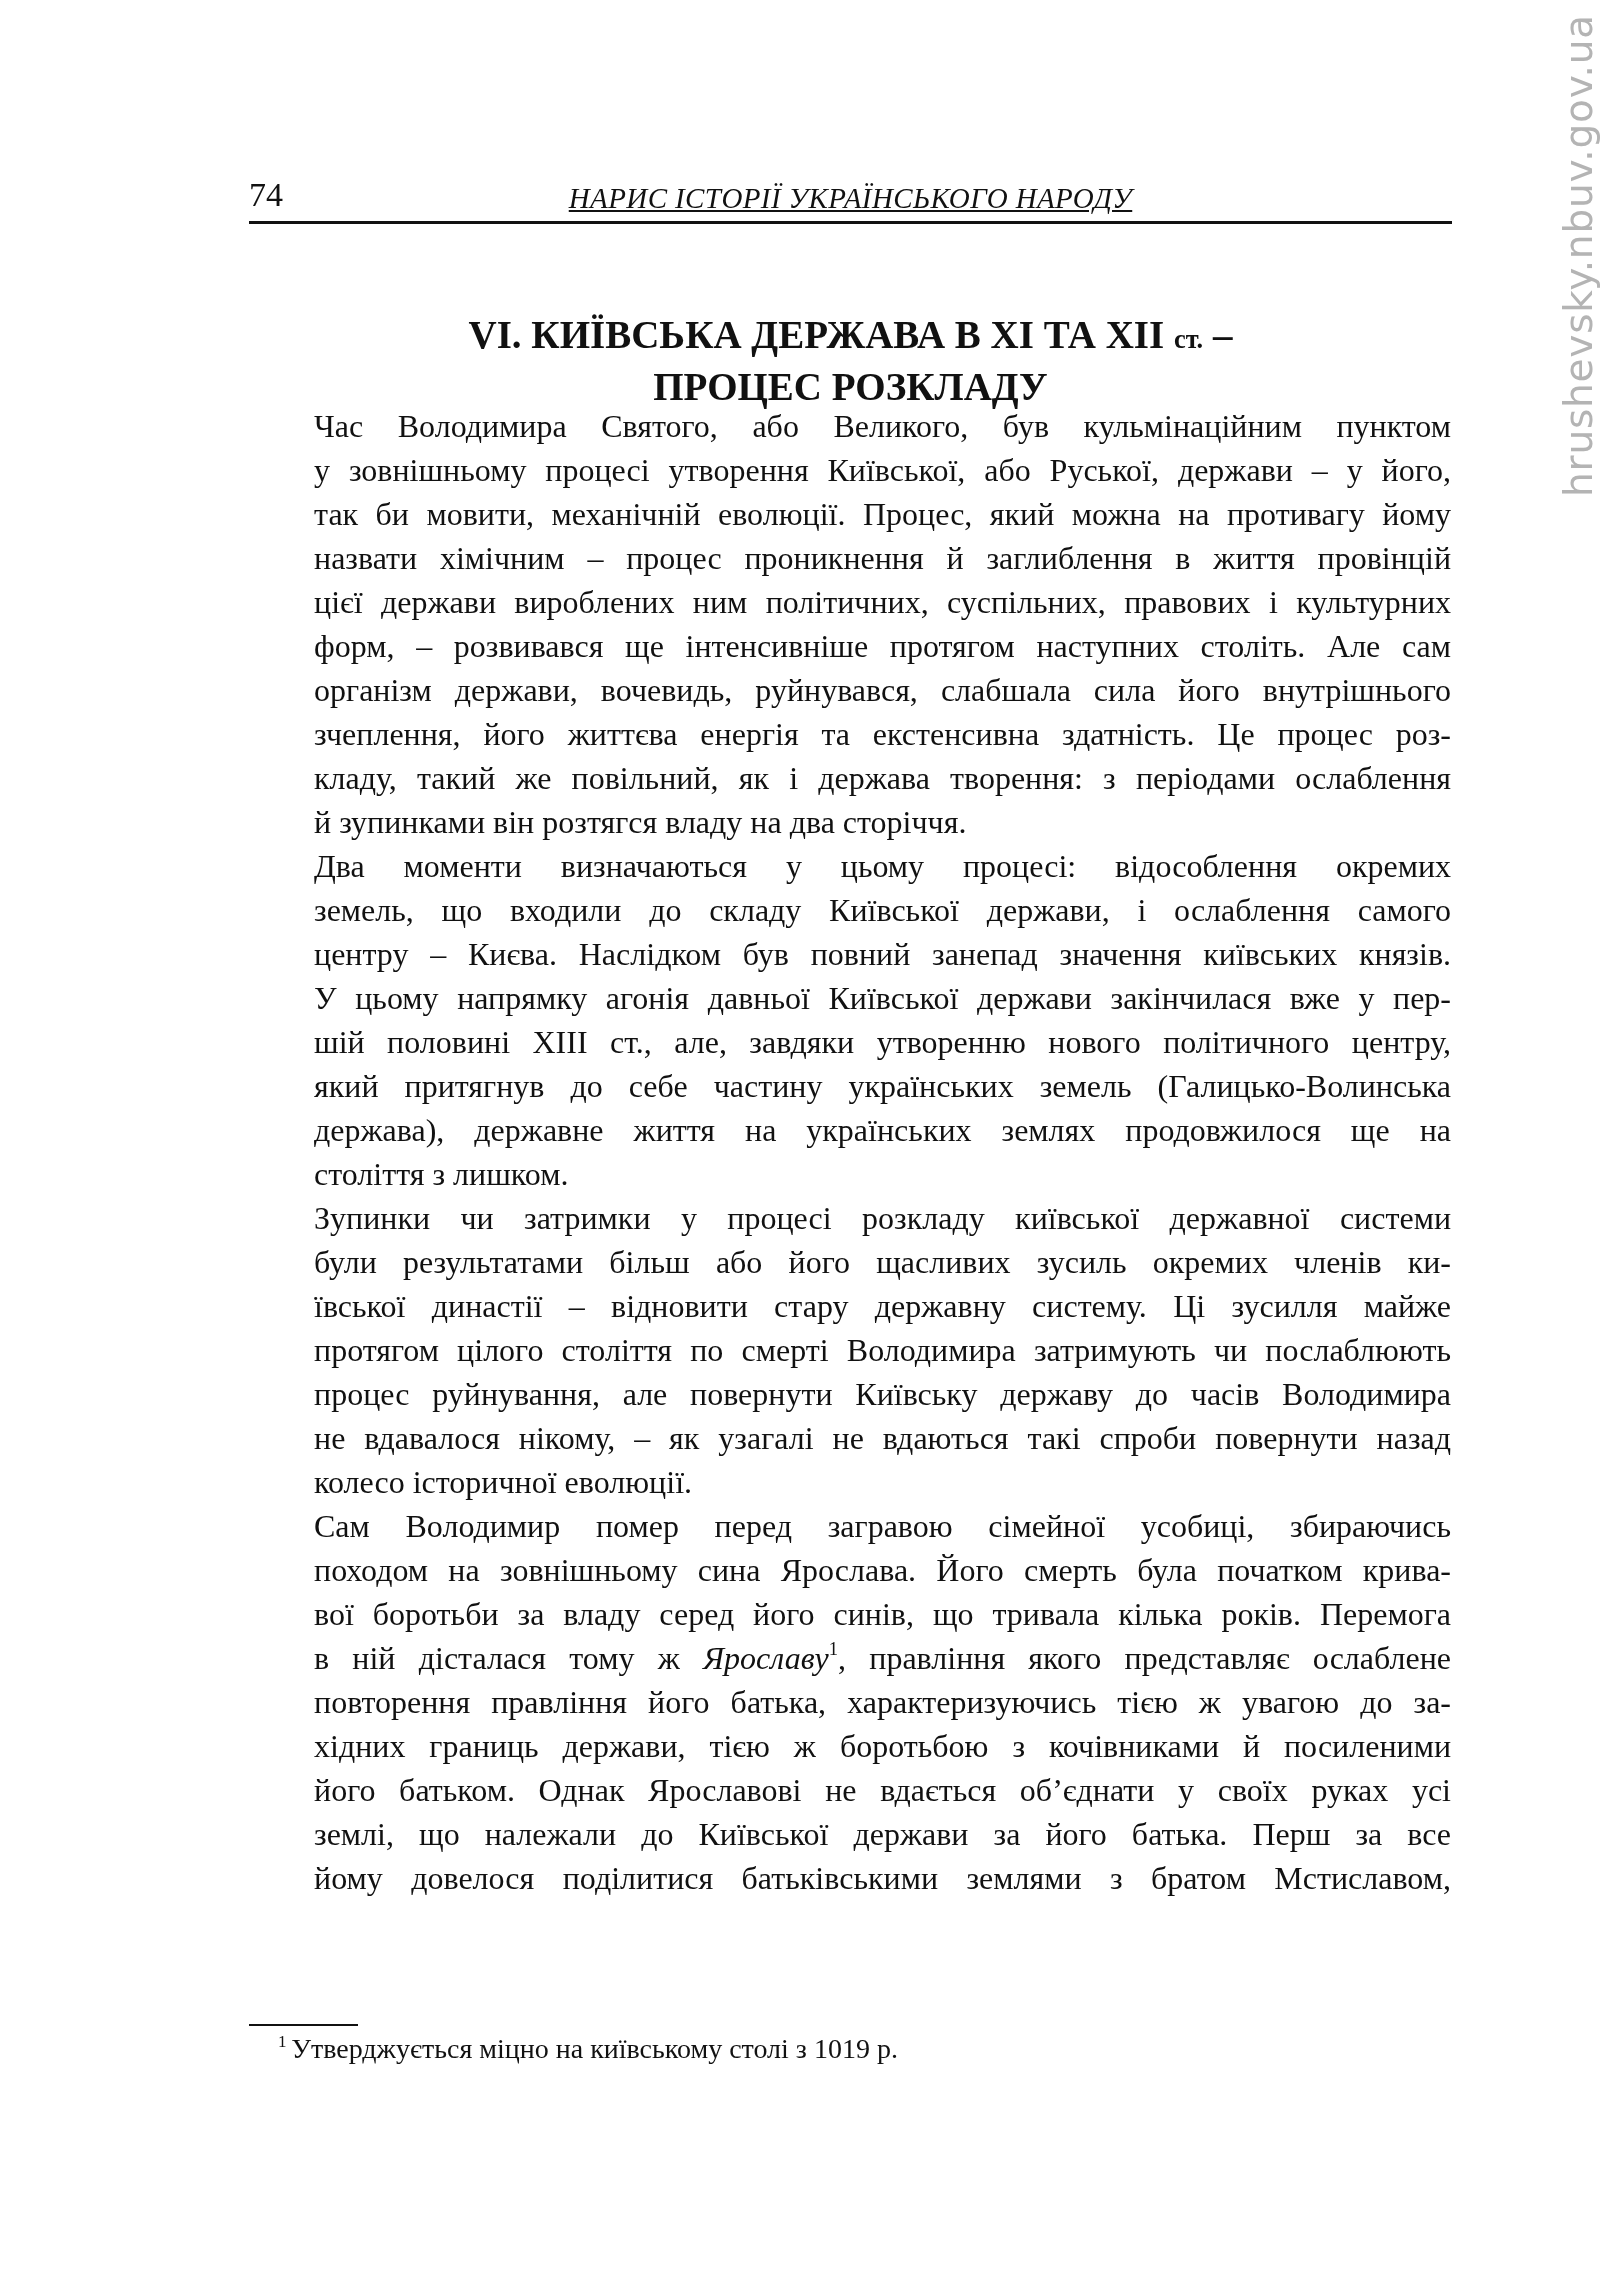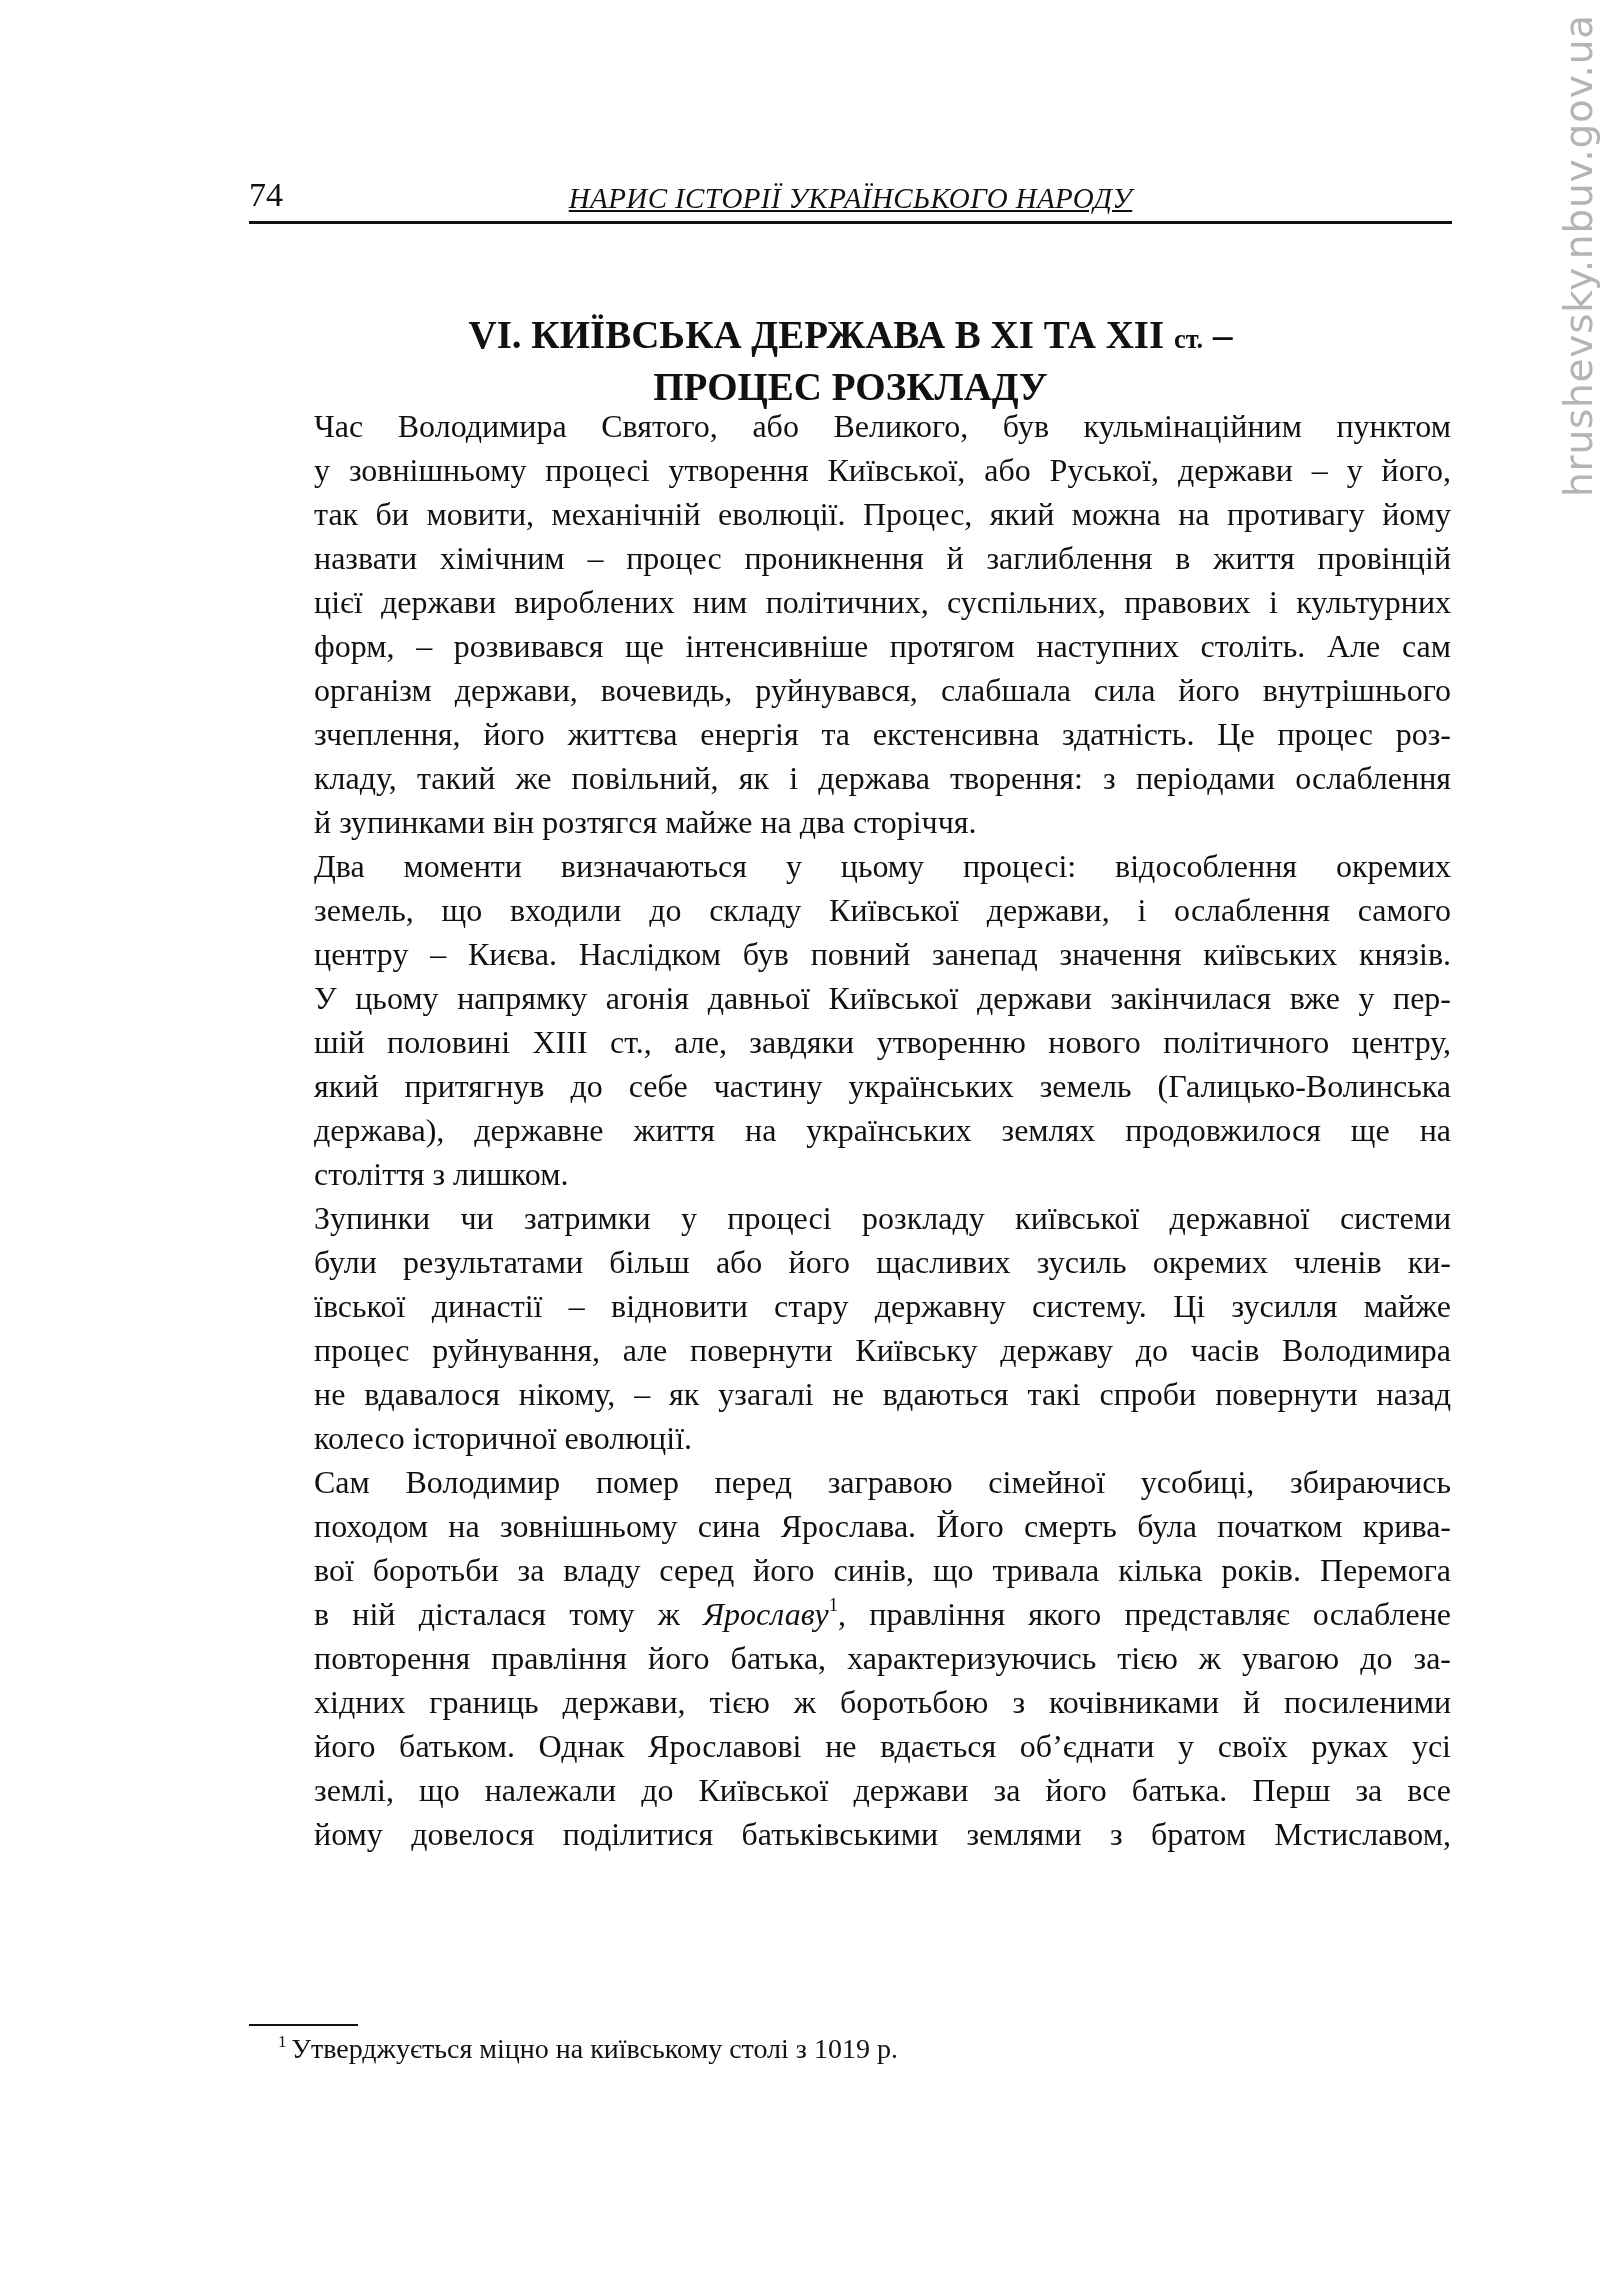--- a/index.html
+++ b/index.html
@@ -69,36 +69,37 @@
     <div class="para">
       <span class="line" style="text-indent: 64px;">Час Володимира Святого, або Великого, був кульмінаційним пунктом</span>
       <span class="line">у зовнішньому процесі утворення Київської, або Руської, держави – у його,</span>
       <span class="line">так би мовити, механічній еволюції. Процес, який можна на противагу йому</span>
       <span class="line">назвати хімічним – процес проникнення й заглиблення в життя провінцій</span>
       <span class="line">цієї держави вироблених ним політичних, суспільних, правових і культурних</span>
       <span class="line">форм, – розвивався ще інтенсивніше протягом наступних століть. Але сам</span>
       <span class="line">організм держави, вочевидь, руйнувався, слабшала сила його внутрішнього</span>
       <span class="line">зчеплення, його життєва енергія та екстенсивна здатність. Це процес роз-</span>
       <span class="line">кладу, такий же повільний, як і держава творення: з періодами ослаблення</span>
-      <span class="line last">й зупинками він розтягся майже на два сторіччя.</span>
+      <span class="line last">й зупинками він розтягся владу на два сторіччя.</span>
     </div>
     <div class="para">
       <span class="line" style="text-indent: 64px;">Два моменти визначаються у цьому процесі: відособлення окремих</span>
       <span class="line">земель, що входили до складу Київської держави, і ослаблення самого</span>
       <span class="line">центру – Києва. Наслідком був повний занепад значення київських князів.</span>
       <span class="line">У цьому напрямку агонія давньої Київської держави закінчилася вже у пер-</span>
       <span class="line">шій половині XIII ст., але, завдяки утворенню нового політичного центру,</span>
       <span class="line">який притягнув до себе частину українських земель (Галицько-Волинська</span>
       <span class="line">держава), державне життя на українських землях продовжилося ще на</span>
       <span class="line last">століття з лишком.</span>
     </div>
     <div class="para">
       <span class="line" style="text-indent: 64px;">Зупинки чи затримки у процесі розкладу київської державної системи</span>
       <span class="line">були результатами більш або його щасливих зусиль окремих членів ки-</span>
       <span class="line">ївської династії – відновити стару державну систему. Ці зусилля майже</span>
+      <span class="line">протягом цілого століття по смерті Володимира затримують чи послаблюють</span>
       <span class="line">процес руйнування, але повернути Київську державу до часів Володимира</span>
       <span class="line">не вдавалося нікому, – як узагалі не вдаються такі спроби повернути назад</span>
       <span class="line last">колесо історичної еволюції.</span>
     </div>
     <div class="para">
       <span class="line" style="text-indent: 64px;">Сам Володимир помер перед загравою сімейної усобиці, збираючись</span>
       <span class="line">походом на зовнішньому сина Ярослава. Його смерть була початком крива-</span>
       <span class="line">вої боротьби за владу серед його синів, що тривала кілька років. Перемога</span>
       <span class="line">в ній дісталася тому ж <span class="ital">Ярославу</span><sup class="fn">1</sup>, правління якого представляє ослаблене</span>
       <span class="line">повторення правління його батька, характеризуючись тією ж увагою до за-</span>

